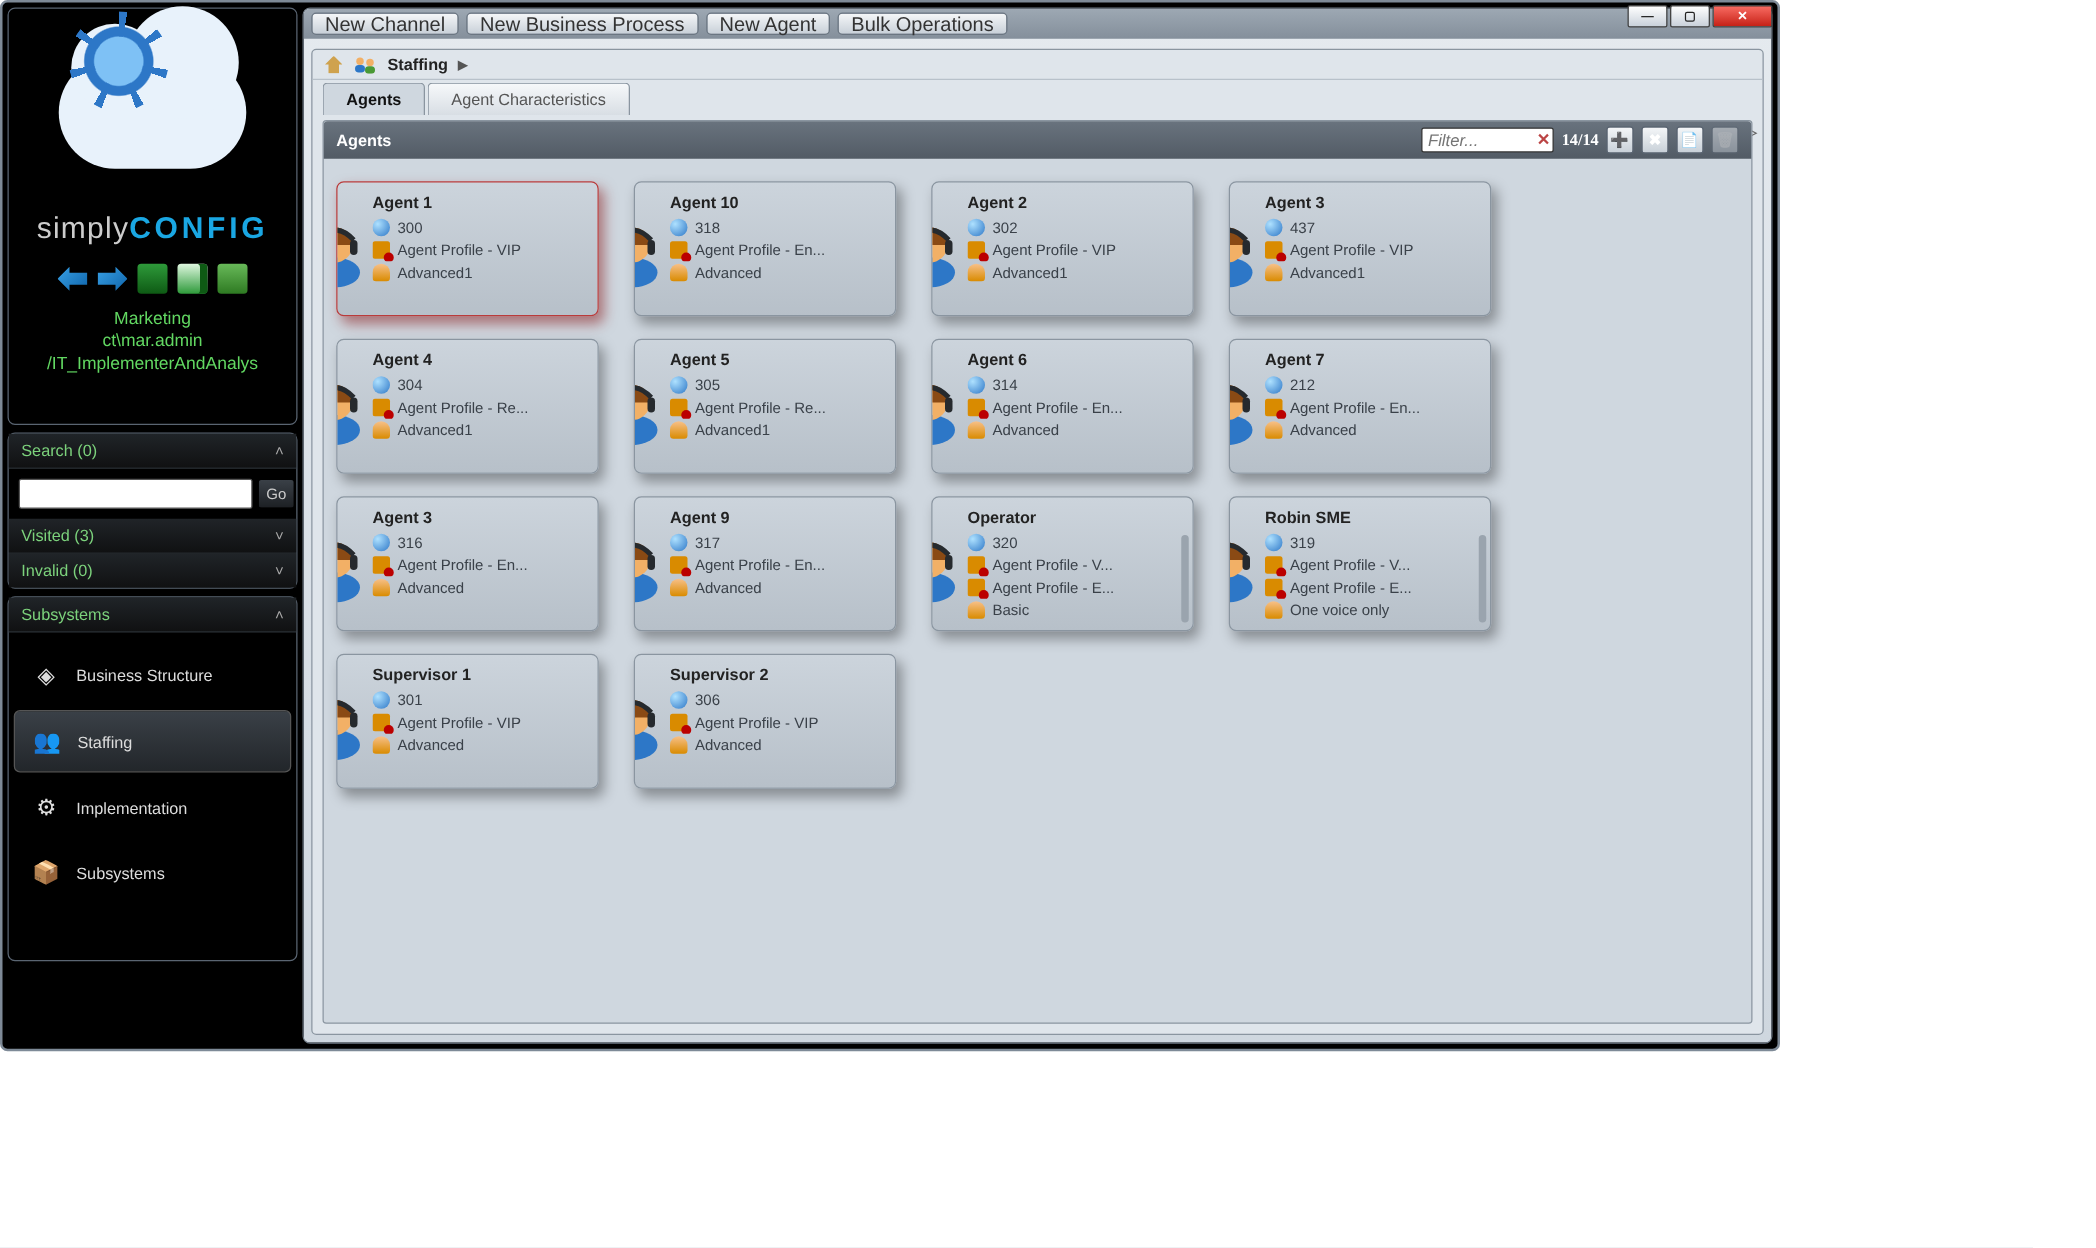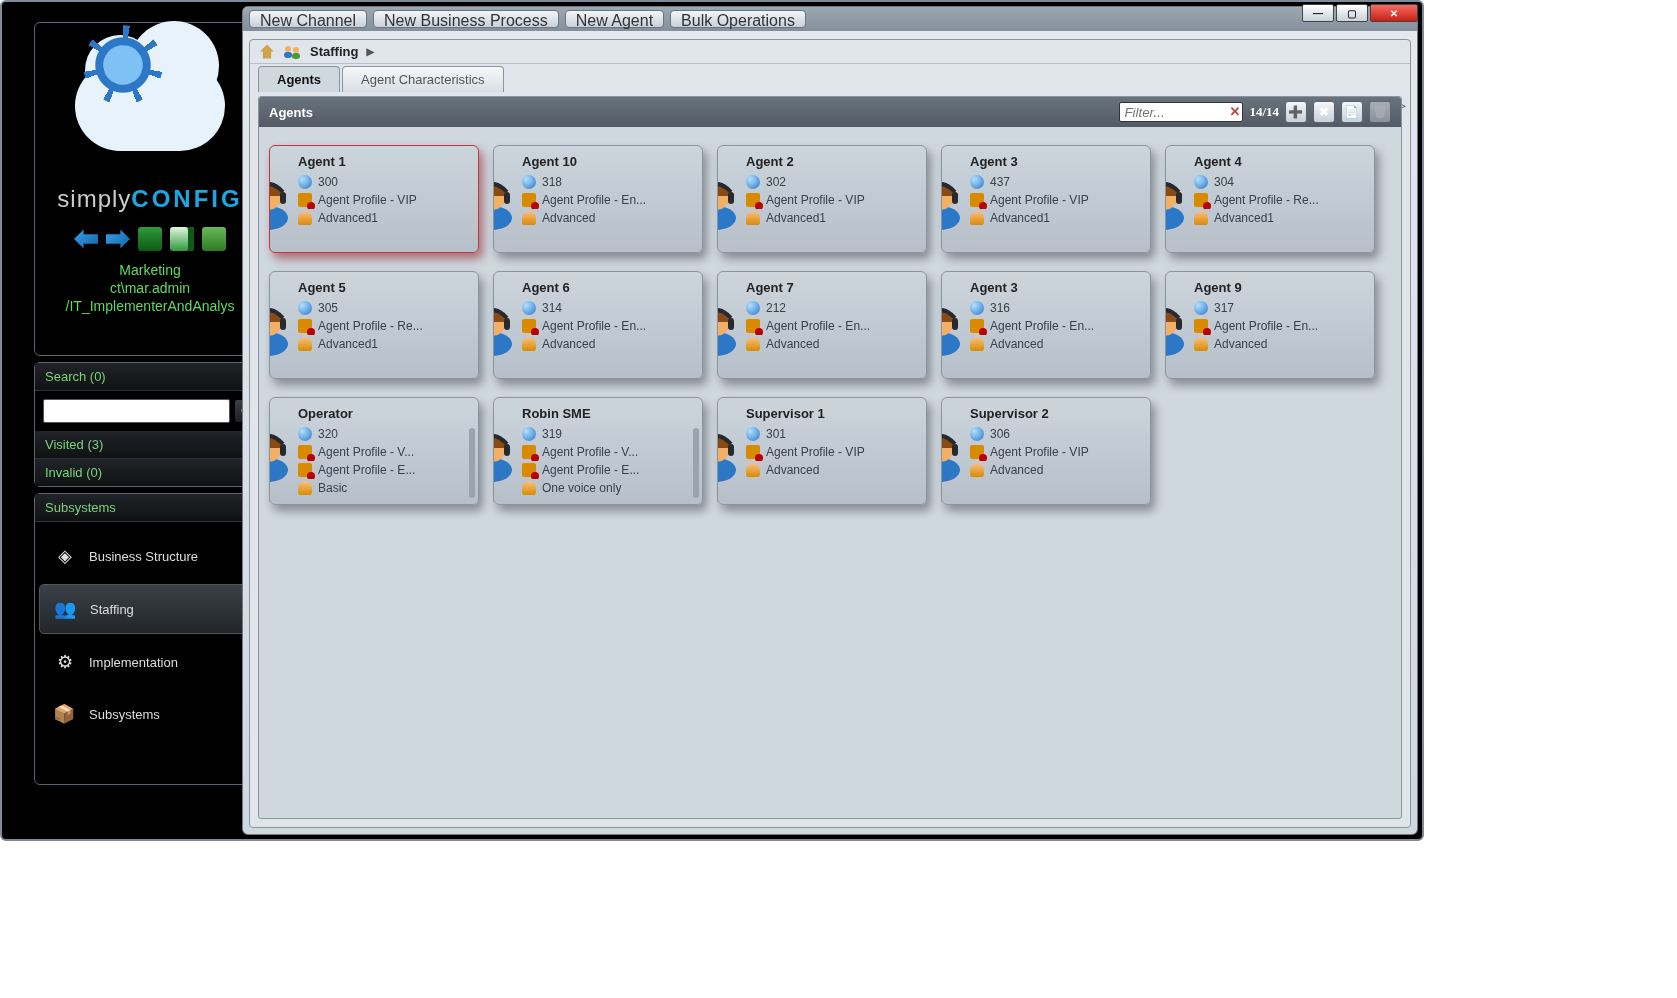--- a/index.html
+++ b/index.html
@@ -12,21 +12,21 @@
                 background:#000; position:relative; overflow:hidden; }
 
   
   .winbtns { position:absolute; top:2px; right:4px; display:flex; gap:2px; z-index:50; }
   .winbtn  { width:32px; height:18px; border:1px solid #444; border-radius:2px;
              background:linear-gradient(#fff,#c9d1da); display:flex; align-items:center;
              justify-content:center; font-size:10px; font-weight:bold; color:#222; }
   .winbtn.close { width:48px; background:linear-gradient(#f86b62,#c62116); color:#fff; }
 
   
-  .sidebar { position:absolute; left:4px; top:20px; bottom:4px; width:232px;margin-left:28px; }
+  .sidebar { position:absolute; left:4px; top:4px; bottom:4px; width:232px; }
   .side-panel { background:#000; border:1px solid #5a6572; border-radius:6px;
                 margin-bottom:6px; color:#ccc; }
 
   .logo-panel { height:334px; text-align:center; padding:8px 4px 4px; }
   .gear-wrap  { height:150px; display:flex; align-items:center; justify-content:center;
                 position:relative; }
   .gear-cloud { width:150px; height:90px; background:#e8f2fb; border-radius:55px;
                 position:relative; }
   .gear-cloud:before,.gear-cloud:after{ content:""; position:absolute; background:#e8f2fb;
                 border-radius:50%; }
@@ -105,31 +105,31 @@
             letter-spacing:-6px;}
 
   .panel-body{ position:absolute; left:8px; right:8px; top:56px; bottom:8px;
         border:1px solid #8a95a0; border-radius:3px; background:#cfd7df; }
 
   .panel-head{ height:30px; background:linear-gradient(#69737e,#525b65);
         color:#fff; font-weight:bold; display:flex;align-items:center;
         padding:0 10px; justify-content:space-between; border-radius:3px 3px 0 0;}
   .panel-head-right{display:flex;align-items:center;gap:6px;}
   .filter-box{ position:relative;}
-  .filter-box input{ width:124px;height:20px;border:1px solid #333;
+  .filter-box input{ width:106px;height:20px;border:1px solid #333;
         background:#fff;color:#888;font-style:italic;padding:1px 18px 1px 4px;
         border-radius:2px;}
   .filter-box .clear{position:absolute;right:3px;top:2px;color:#b44;font-size:13px;}
   .count{ color:#fff;font-size:13px;font-family:Liberation Serif, serif; }
   .headbtn{ width:22px;height:22px;background:linear-gradient(#f4f6f8,#c8d0d8);
         border:1px solid #5a6572;border-radius:3px;display:inline-flex;
         align-items:center;justify-content:center;font-size:12px;}
 
   
-  .cards{ padding:18px 10px; display:flex; flex-wrap:wrap; gap:18px 14px; align-content:flex-start;}
+  .cards{ padding:18px 10px; display:flex; flex-wrap:wrap; gap:18px 28px; align-content:flex-start;}
   .card{ width:210px; height:108px; background:linear-gradient(#ccd4dc,#b7c0c9);
         border:1px solid #8a95a0; border-radius:6px; position:relative;
         box-shadow:4px 6px 10px rgba(0,0,0,.35); overflow:hidden;}
   .card.sel{ border:1px solid #b93b3b; box-shadow:4px 6px 10px rgba(139,30,30,.55);}
   .card .avatar{position:absolute;left:-30px;top:28px;width:56px;height:56px;}
   .card .body{ padding:8px 8px 8px 28px; }
   .card .name{ font-weight:bold; font-size:13px; margin-bottom:4px;}
   .card .row { display:flex;align-items:center;gap:6px;color:#3a4149;
                font-size:12px; line-height:18px; white-space:nowrap;
                overflow:hidden; text-overflow:ellipsis;}

